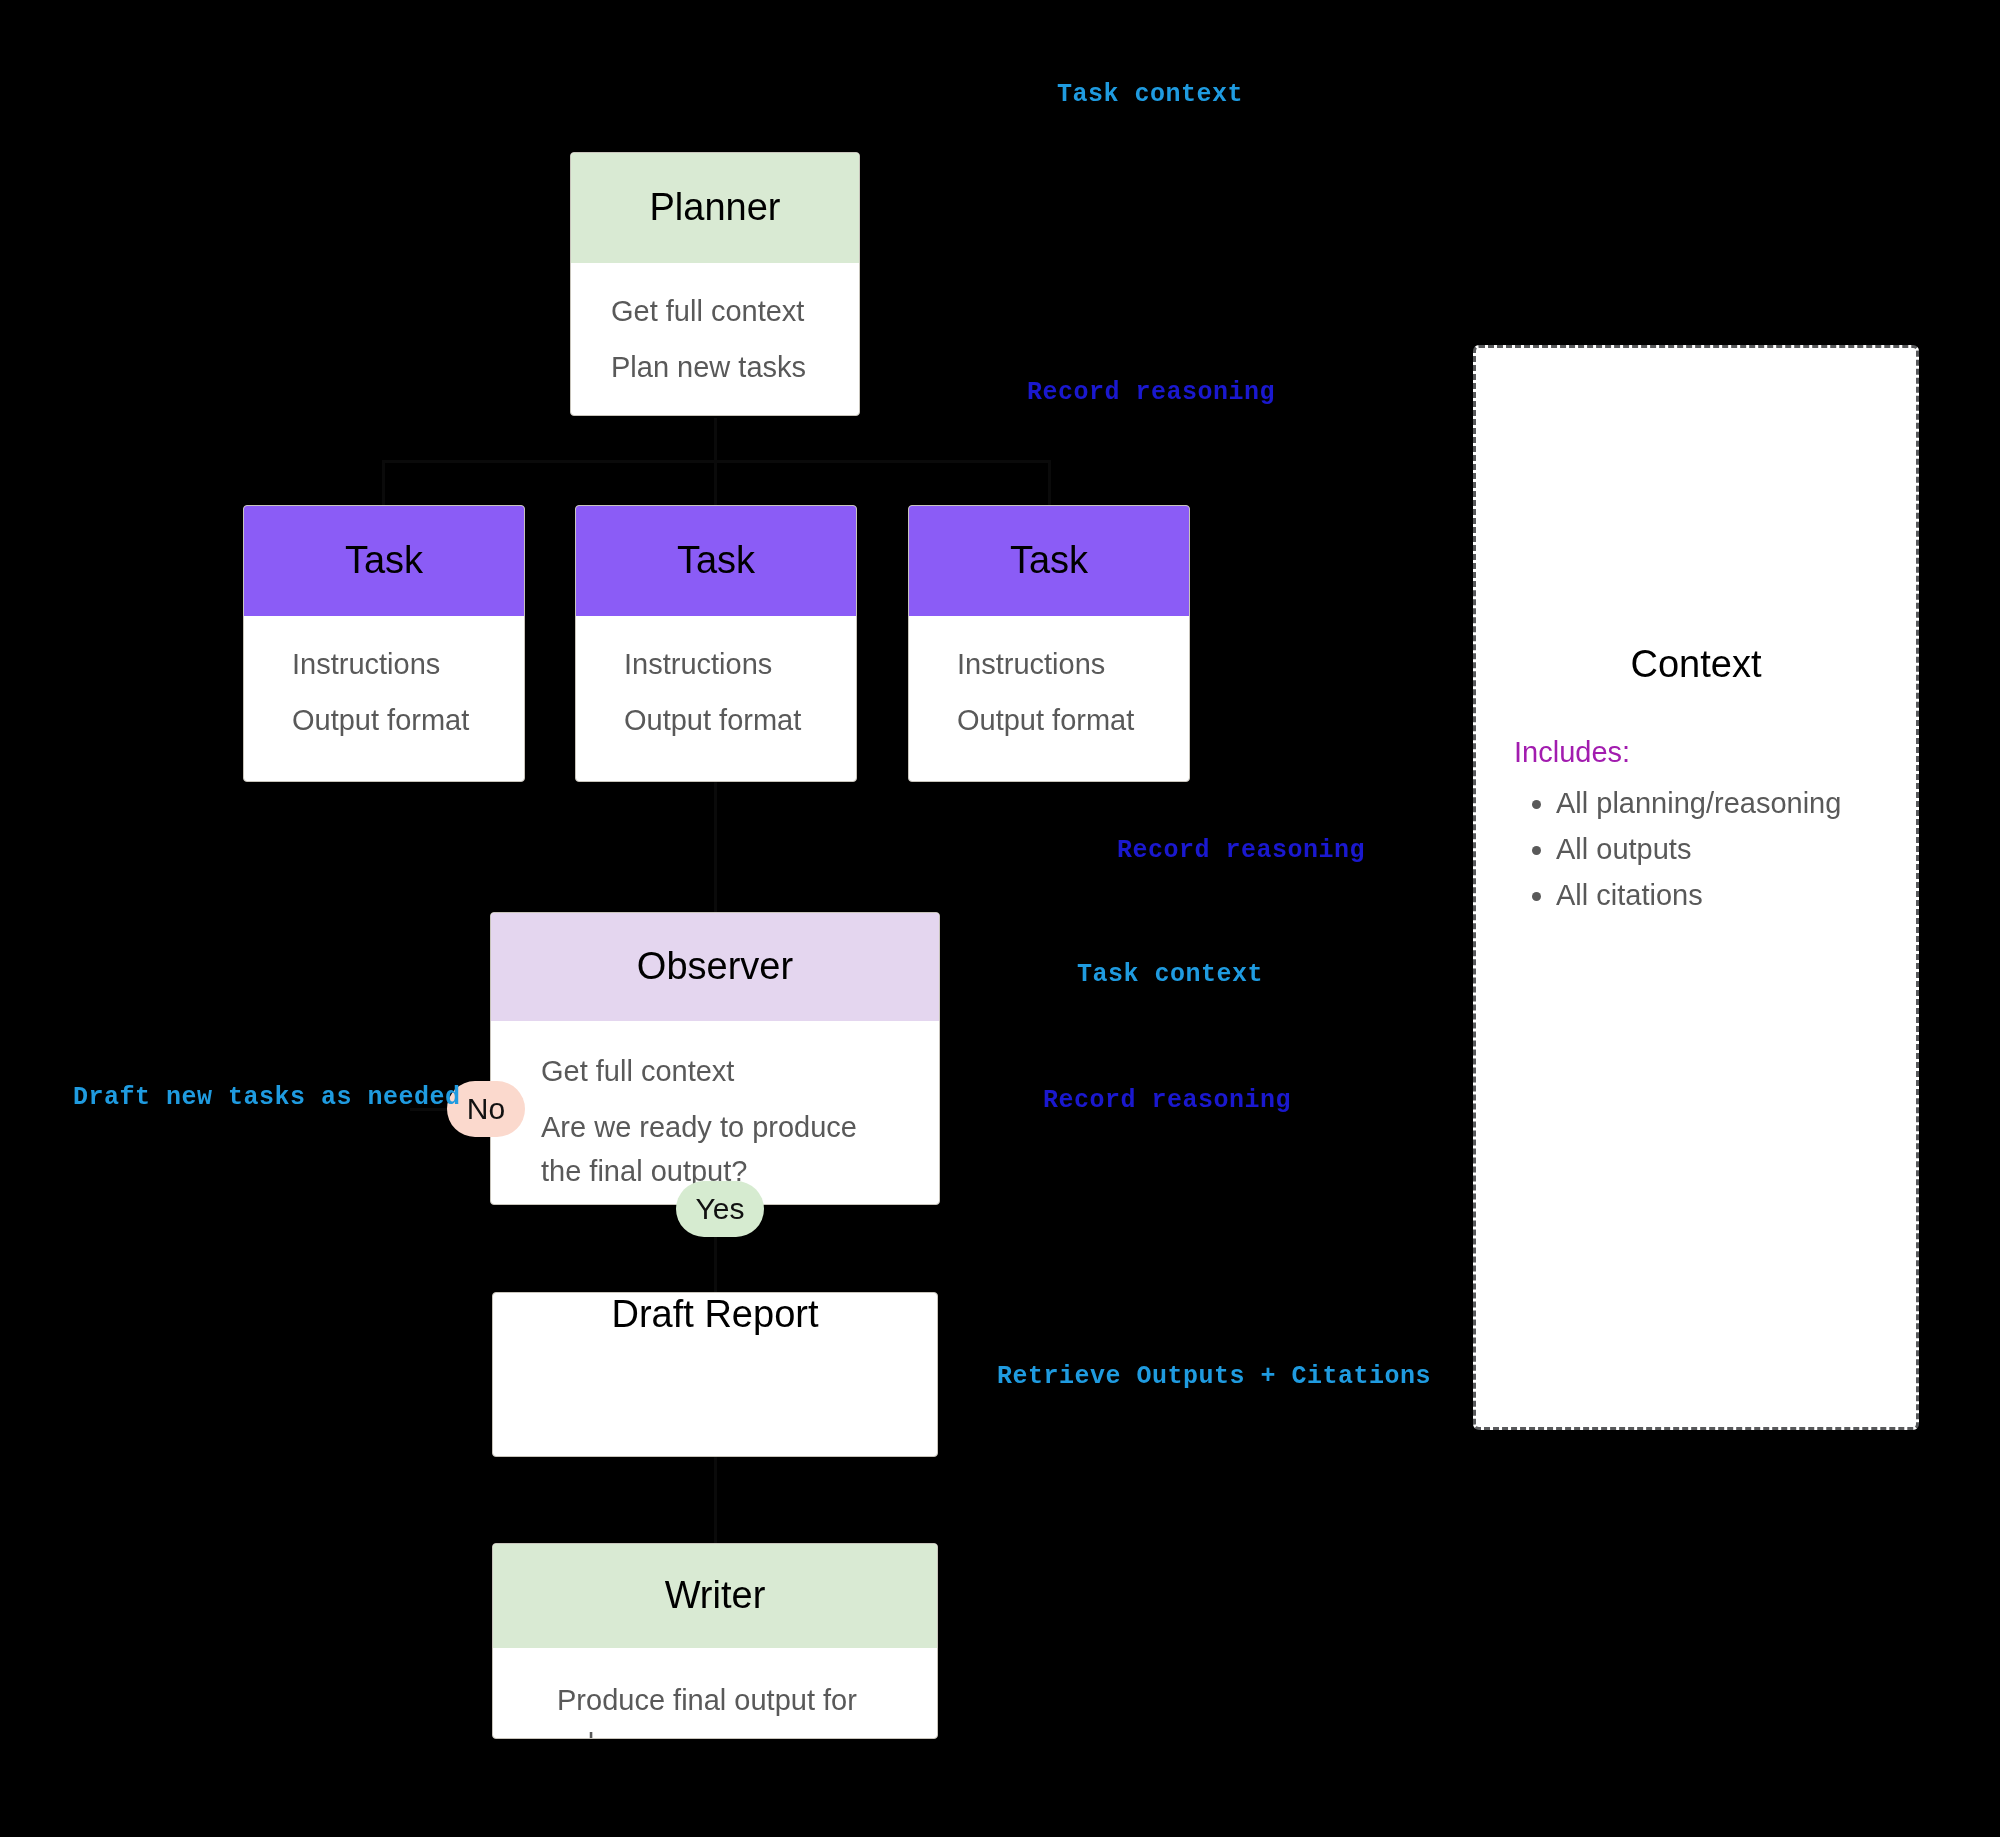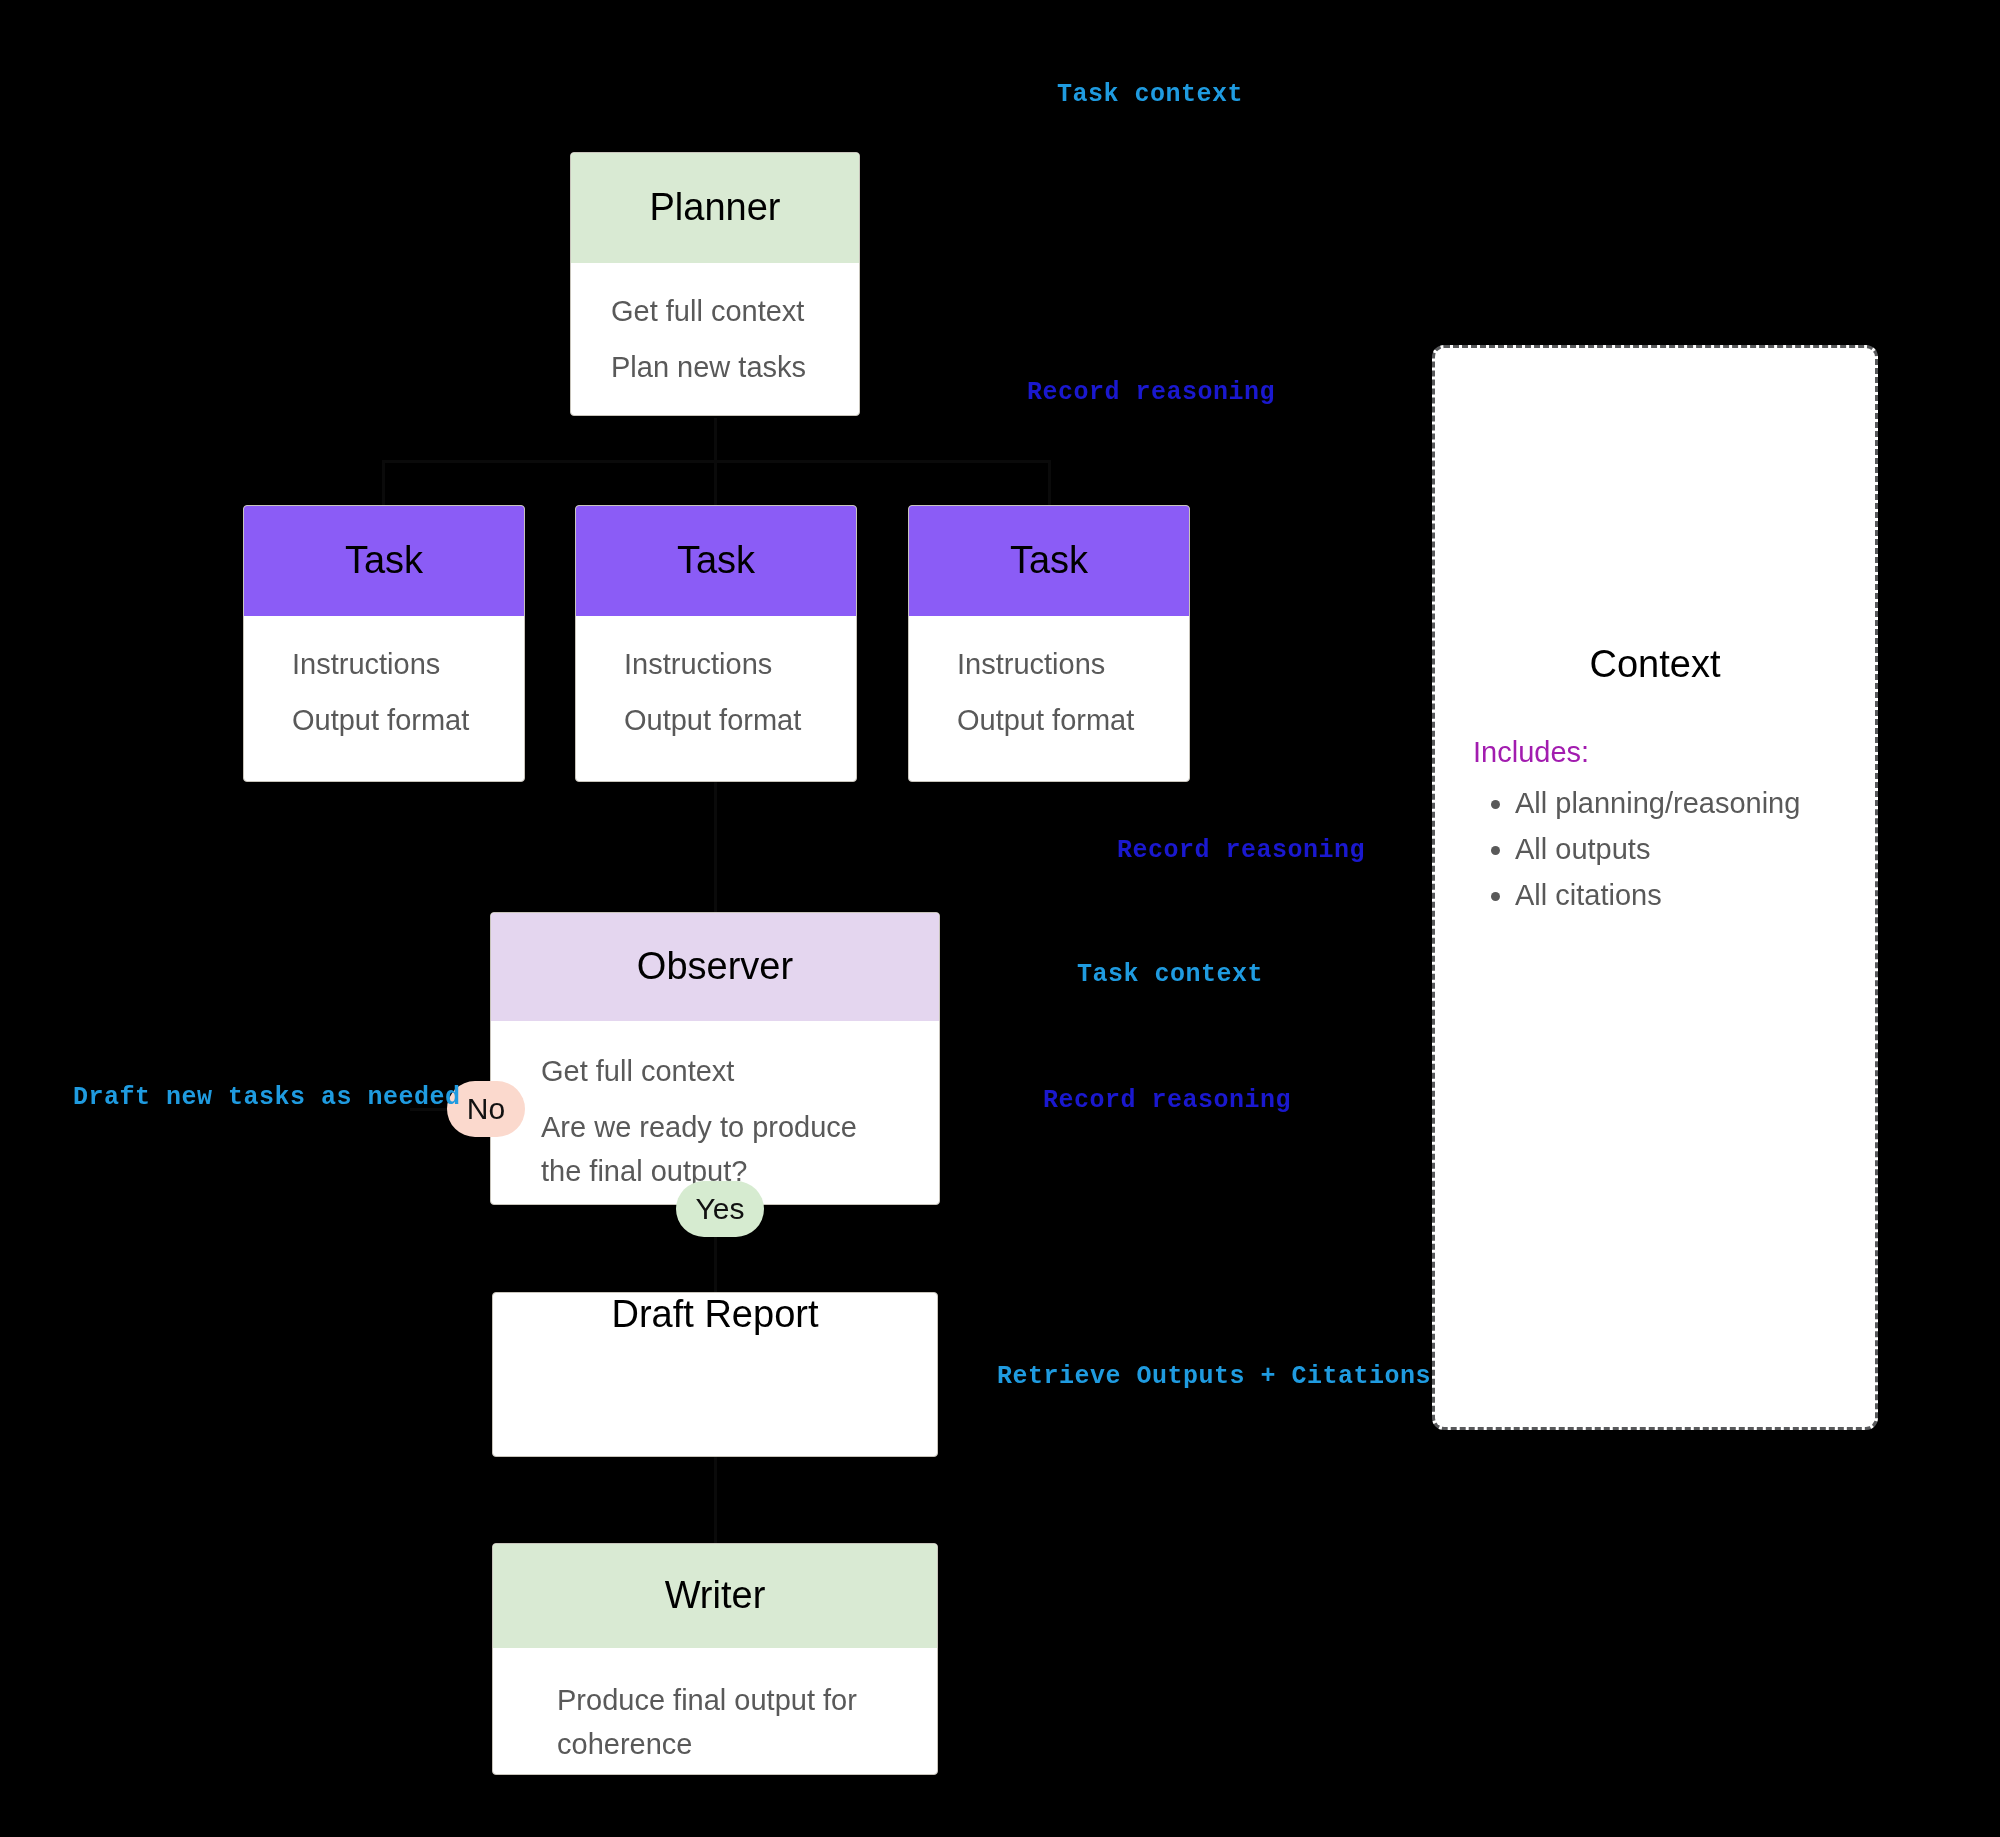--- a/index.html
+++ b/index.html
@@ -58,22 +58,23 @@
     justify-content: center;
     color: #000000;
     font-size: 38px;
   }
 
   
   .context-box {
     position: absolute;
     background: #ffffff;
     border: 3px dashed #58595b;
-    border-radius: 12px;
-    box-sizing: border-box;
+    border-radius: 6px;
+    box-sizing: border-box;
+    margin-left: 41px;
   }
   .context-title {
     text-align: center;
     color: #000000;
     font-size: 38px;
     margin-top: 295px;
   }
   .context-sub {
     color: #a21caf;
     font-size: 29px;
@@ -188,21 +189,21 @@
     <span>No</span>
   </div>
   <div class="pill pill-yes" style="left:676px; top:1181px; width:88px; height:56px;">
     <span>Yes</span>
   </div>
 
   <div class="node node-plain" style="left:492px; top:1292px; width:446px; height:165px;">
     <span>Draft Report</span>
   </div>
 
-  <div class="node" style="left:492px; top:1543px; width:446px; height:232px;">
+  <div class="node" style="left:492px; top:1543px; width:446px; height:196px;">
     <div class="node-header hdr-green" style="height:104px;">
       <span>Writer</span>
     </div>
     <div class="node-body" style="padding:30px 40px 10px 64px;">
       <div class="line" style="max-width:310px;">Produce final output for coherence</div>
     </div>
   </div>
 
   <div class="context-box" style="left:1432px; top:345px; width:446px; height:1085px;">
     <div class="context-title">Context</div>

